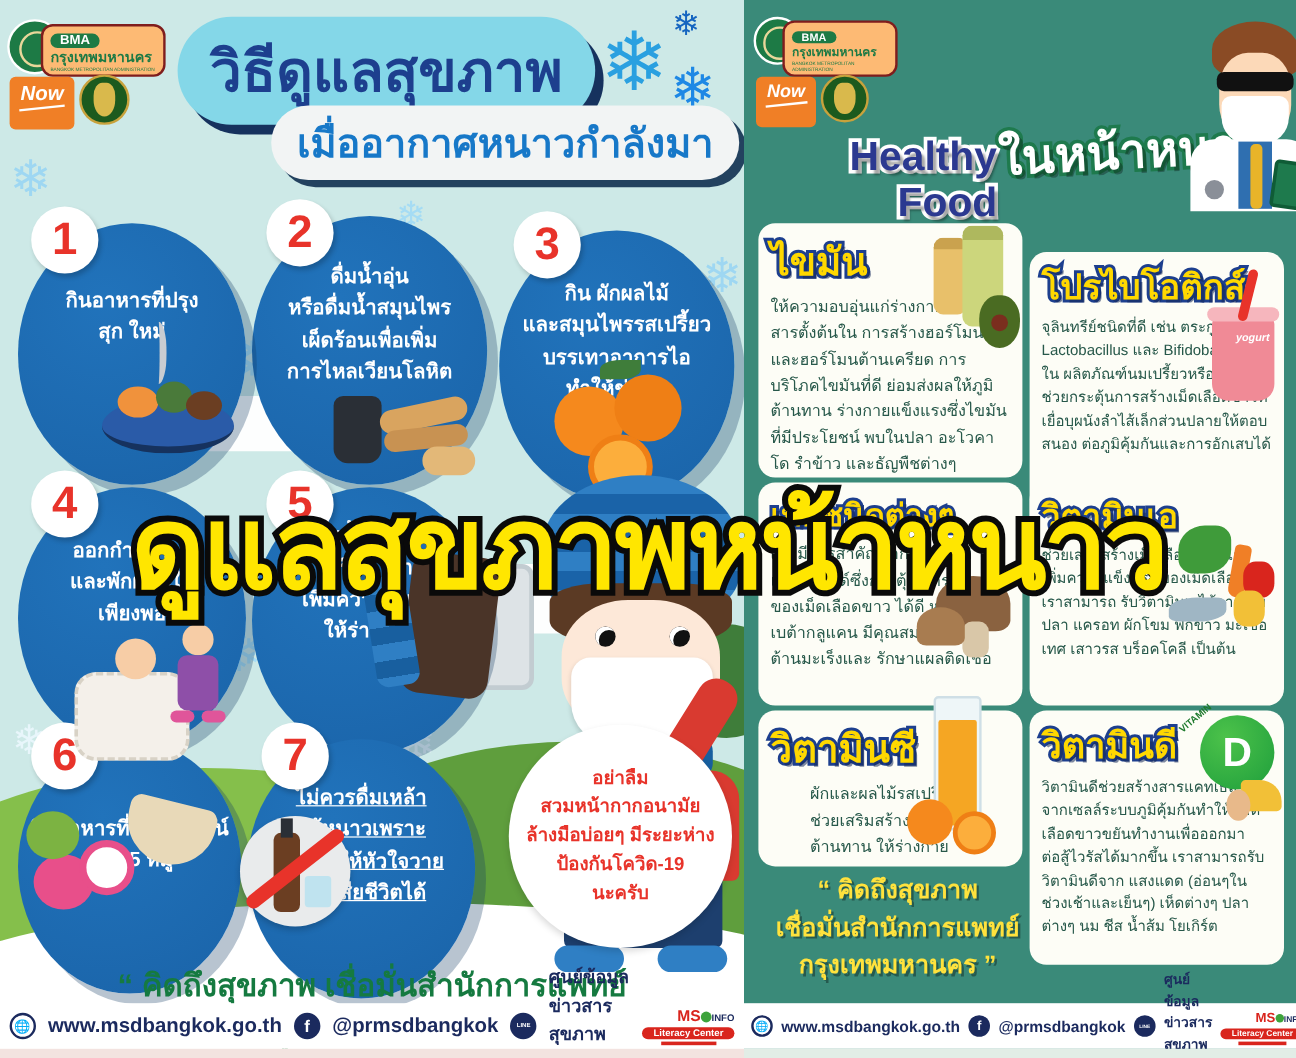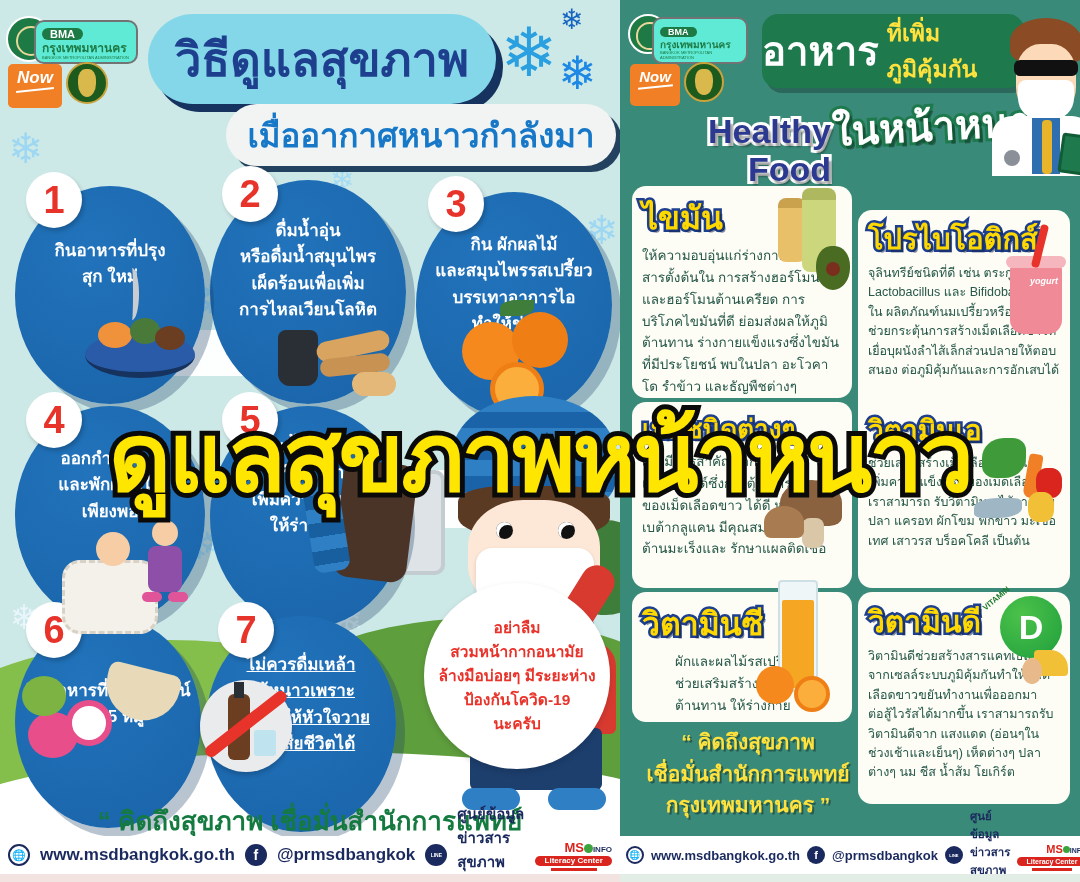--- a/index.html
+++ b/index.html
@@ -8,21 +8,21 @@
   .prelines{white-space:pre-line;}
 
   
   .poster-left{position:absolute;left:0;top:0;width:620px;height:882px;background:#cde9e7;overflow:hidden;}
   .sf{position:absolute;line-height:1;}
   .cloud{position:absolute;background:#fff;border-radius:60px;opacity:.95;}
   .hill1{position:absolute;left:-90px;top:640px;width:520px;height:230px;background:#85bf4b;border-radius:50%;}
   .hill2{position:absolute;left:240px;top:618px;width:480px;height:250px;background:#5f9e3d;border-radius:50%;}
   .ground{position:absolute;left:-60px;top:752px;width:760px;height:140px;background:#fff;border-radius:50% 50% 0 0;}
 
-  .bma-pill{position:absolute;background:#5eead4;border:2px solid #737373;border-radius:10px;padding:2px 4px 2px 6px;}
+  .bma-pill{position:absolute;background:#fdba74;border:2px solid #7f1d1d;border-radius:10px;padding:2px 4px 2px 6px;}
   .bma-abbr{display:inline-block;background:#1d7a45;color:#fff;font-weight:bold;font-size:11px;border-radius:8px;padding:0 8px;}
   .bma-name{color:#1d7a45;font-weight:bold;font-size:12px;line-height:1.1;}
   .bma-sub{color:#1d7a45;font-size:4px;}
   .bma-seal{position:absolute;border-radius:50%;background:#1d7a45;border:2px solid #fff;}
   .bma-seal:after{content:"";position:absolute;left:18%;top:18%;width:64%;height:64%;border-radius:50%;border:2px solid #e9d79a;}
   .now-logo{position:absolute;background:#f07f26;border-radius:5px;color:#fff;text-align:center;}
   .now-txt{font-weight:bold;font-size:17px;font-style:italic;display:block;margin-top:4px;}
   .now-line{display:block;width:70%;height:2px;background:#fff;margin:1px auto 3px;transform:rotate(-6deg);}
   .seal2{position:absolute;border-radius:50%;background:#1c5a1e;border:2px solid #c8a23c;}
   .seal2:after{content:"";position:absolute;left:26%;top:14%;width:48%;height:72%;background:#d9b94c;border-radius:40% 40% 50% 50%;}
@@ -110,21 +110,21 @@
     </div>
     <div class="now-logo" style="left:8px;top:64px;width:54px;height:44px;">
       <span class="now-txt">Now</span>
       <span class="now-line"></span>
     </div>
     <div class="seal2" style="left:66px;top:62px;width:42px;height:42px;"></div>
 
     <div class="title-pill" style="left:148px;top:14px;width:348px;height:90px;">
       <span>วิธีดูแลสุขภาพ</span>
     </div>
-    <div class="subtitle-pill" style="left:226px;top:104px;width:390px;height:62px;">
+    <div class="subtitle-pill" style="left:226px;top:88px;width:390px;height:62px;">
       <span>เมื่ออากาศหนาวกำลังมา</span>
     </div>
 
     <div class="tip-circle" style="left:210px;top:180px;width:196px;height:224px;">
       <div class="tip-text prelines" style="top:38px;">ดื่มน้ำอุ่น
 หรือดื่มน้ำสมุนไพร
 เผ็ดร้อนเพื่อเพิ่ม
 การไหลเวียนโลหิต</div>
     </div>
     <div class="tip-circle" style="left:15px;top:186px;width:190px;height:218px;">
@@ -224,21 +224,21 @@
     <div class="shape" style="left:496px;top:522px;width:17px;height:17px;background:#111;border-radius:50%;box-shadow:inset 3px 3px 0 #fff;"></div>
     <div class="shape" style="left:558px;top:522px;width:17px;height:17px;background:#111;border-radius:50%;box-shadow:inset 3px 3px 0 #fff;"></div>
     <div class="shape" style="left:476px;top:548px;width:118px;height:72px;background:#fff;border-radius:16px 16px 34px 34px;box-shadow:0 2px 4px rgba(0,0,0,.15);"></div>
     <div class="shape" style="left:482px;top:614px;width:112px;height:34px;background:repeating-linear-gradient(90deg,#2f7fc4 0 14px,#185f9f 14px 28px);border-radius:12px;"></div>
     <div class="shape" style="left:456px;top:642px;width:160px;height:92px;background:#d93a30;border-radius:24px 24px 6px 6px;"></div>
     <div class="shape" style="left:560px;top:560px;width:34px;height:110px;background:#d93a30;border-radius:16px;transform:rotate(32deg);"></div>
     <div class="shape" style="left:470px;top:728px;width:132px;height:62px;background:#1d3f6e;border-radius:6px;"></div>
     <div class="shape" style="left:462px;top:788px;width:58px;height:22px;background:#2f7fc4;border-radius:12px;"></div>
     <div class="shape" style="left:548px;top:788px;width:58px;height:22px;background:#2f7fc4;border-radius:12px;"></div>
 
-    <div class="speech" style="left:424px;top:583px;width:186px;height:186px;">
+    <div class="speech" style="left:424px;top:604px;width:186px;height:186px;">
       <span class="prelines">อย่าลืม
 สวมหน้ากากอนามัย
 ล้างมือบ่อยๆ มีระยะห่าง
 ป้องกันโควิด-19
 นะครับ</span>
     </div>
 
     <div class="quote-left" style="top:800px;">“ คิดถึงสุขภาพ เชื่อมั่นสำนักการแพทย์ กรุงเทพมหานคร”</div>
     <div class="footer-bar" style="left:0;width:620px;">
       <span class="f-ic" style="background:#fff;border:2px solid #1b2a5e;color:#1b2a5e;font-size:11px;">🌐</span>
@@ -267,24 +267,20 @@
       <span class="bma-abbr" style="font-size:9px;">BMA</span>
       <div class="bma-name" style="font-size:10px;">กรุงเทพมหานคร</div>
       <div class="bma-sub">BANGKOK METROPOLITAN ADMINISTRATION</div>
     </div>
     <div class="now-logo" style="left:10px;top:64px;width:50px;height:42px;">
       <span class="now-txt" style="font-size:15px;">Now</span>
       <span class="now-line"></span>
     </div>
     <div class="seal2" style="left:64px;top:62px;width:40px;height:40px;"></div>
 
-    <div class="r-title" style="left:142px;top:14px;width:262px;height:74px;">
-      <span class="w">อาหาร</span>
-      <span class="y">ที่เพิ่มภูมิคุ้มกัน</span>
-    </div>
     <div class="healthy" style="left:88px;top:88px;font-size:34px;">Healthy</div>
     <div class="healthy" style="left:128px;top:126px;font-size:34px;">Food</div>
     <div class="season" style="left:212px;top:94px;font-size:40px;transform:rotate(-3deg);">ในหน้าหนาว</div>
 
     <div class="shape" style="left:390px;top:18px;width:72px;height:46px;background:#8a4b25;border-radius:50% 50% 20% 30%;"></div>
     <div class="shape" style="left:396px;top:44px;width:60px;height:72px;background:#fcd9b8;border-radius:40%;"></div>
     <div class="shape" style="left:394px;top:60px;width:64px;height:16px;background:#111;border-radius:6px;"></div>
     <div class="shape" style="left:398px;top:80px;width:56px;height:40px;background:#fff;border-radius:8px 8px 22px 22px;"></div>
     <div class="shape" style="left:372px;top:116px;width:100px;height:60px;background:#fff;border-radius:20px 20px 0 0;"></div>
     <div class="shape" style="left:412px;top:118px;width:28px;height:56px;background:#2f6fb0;"></div>

